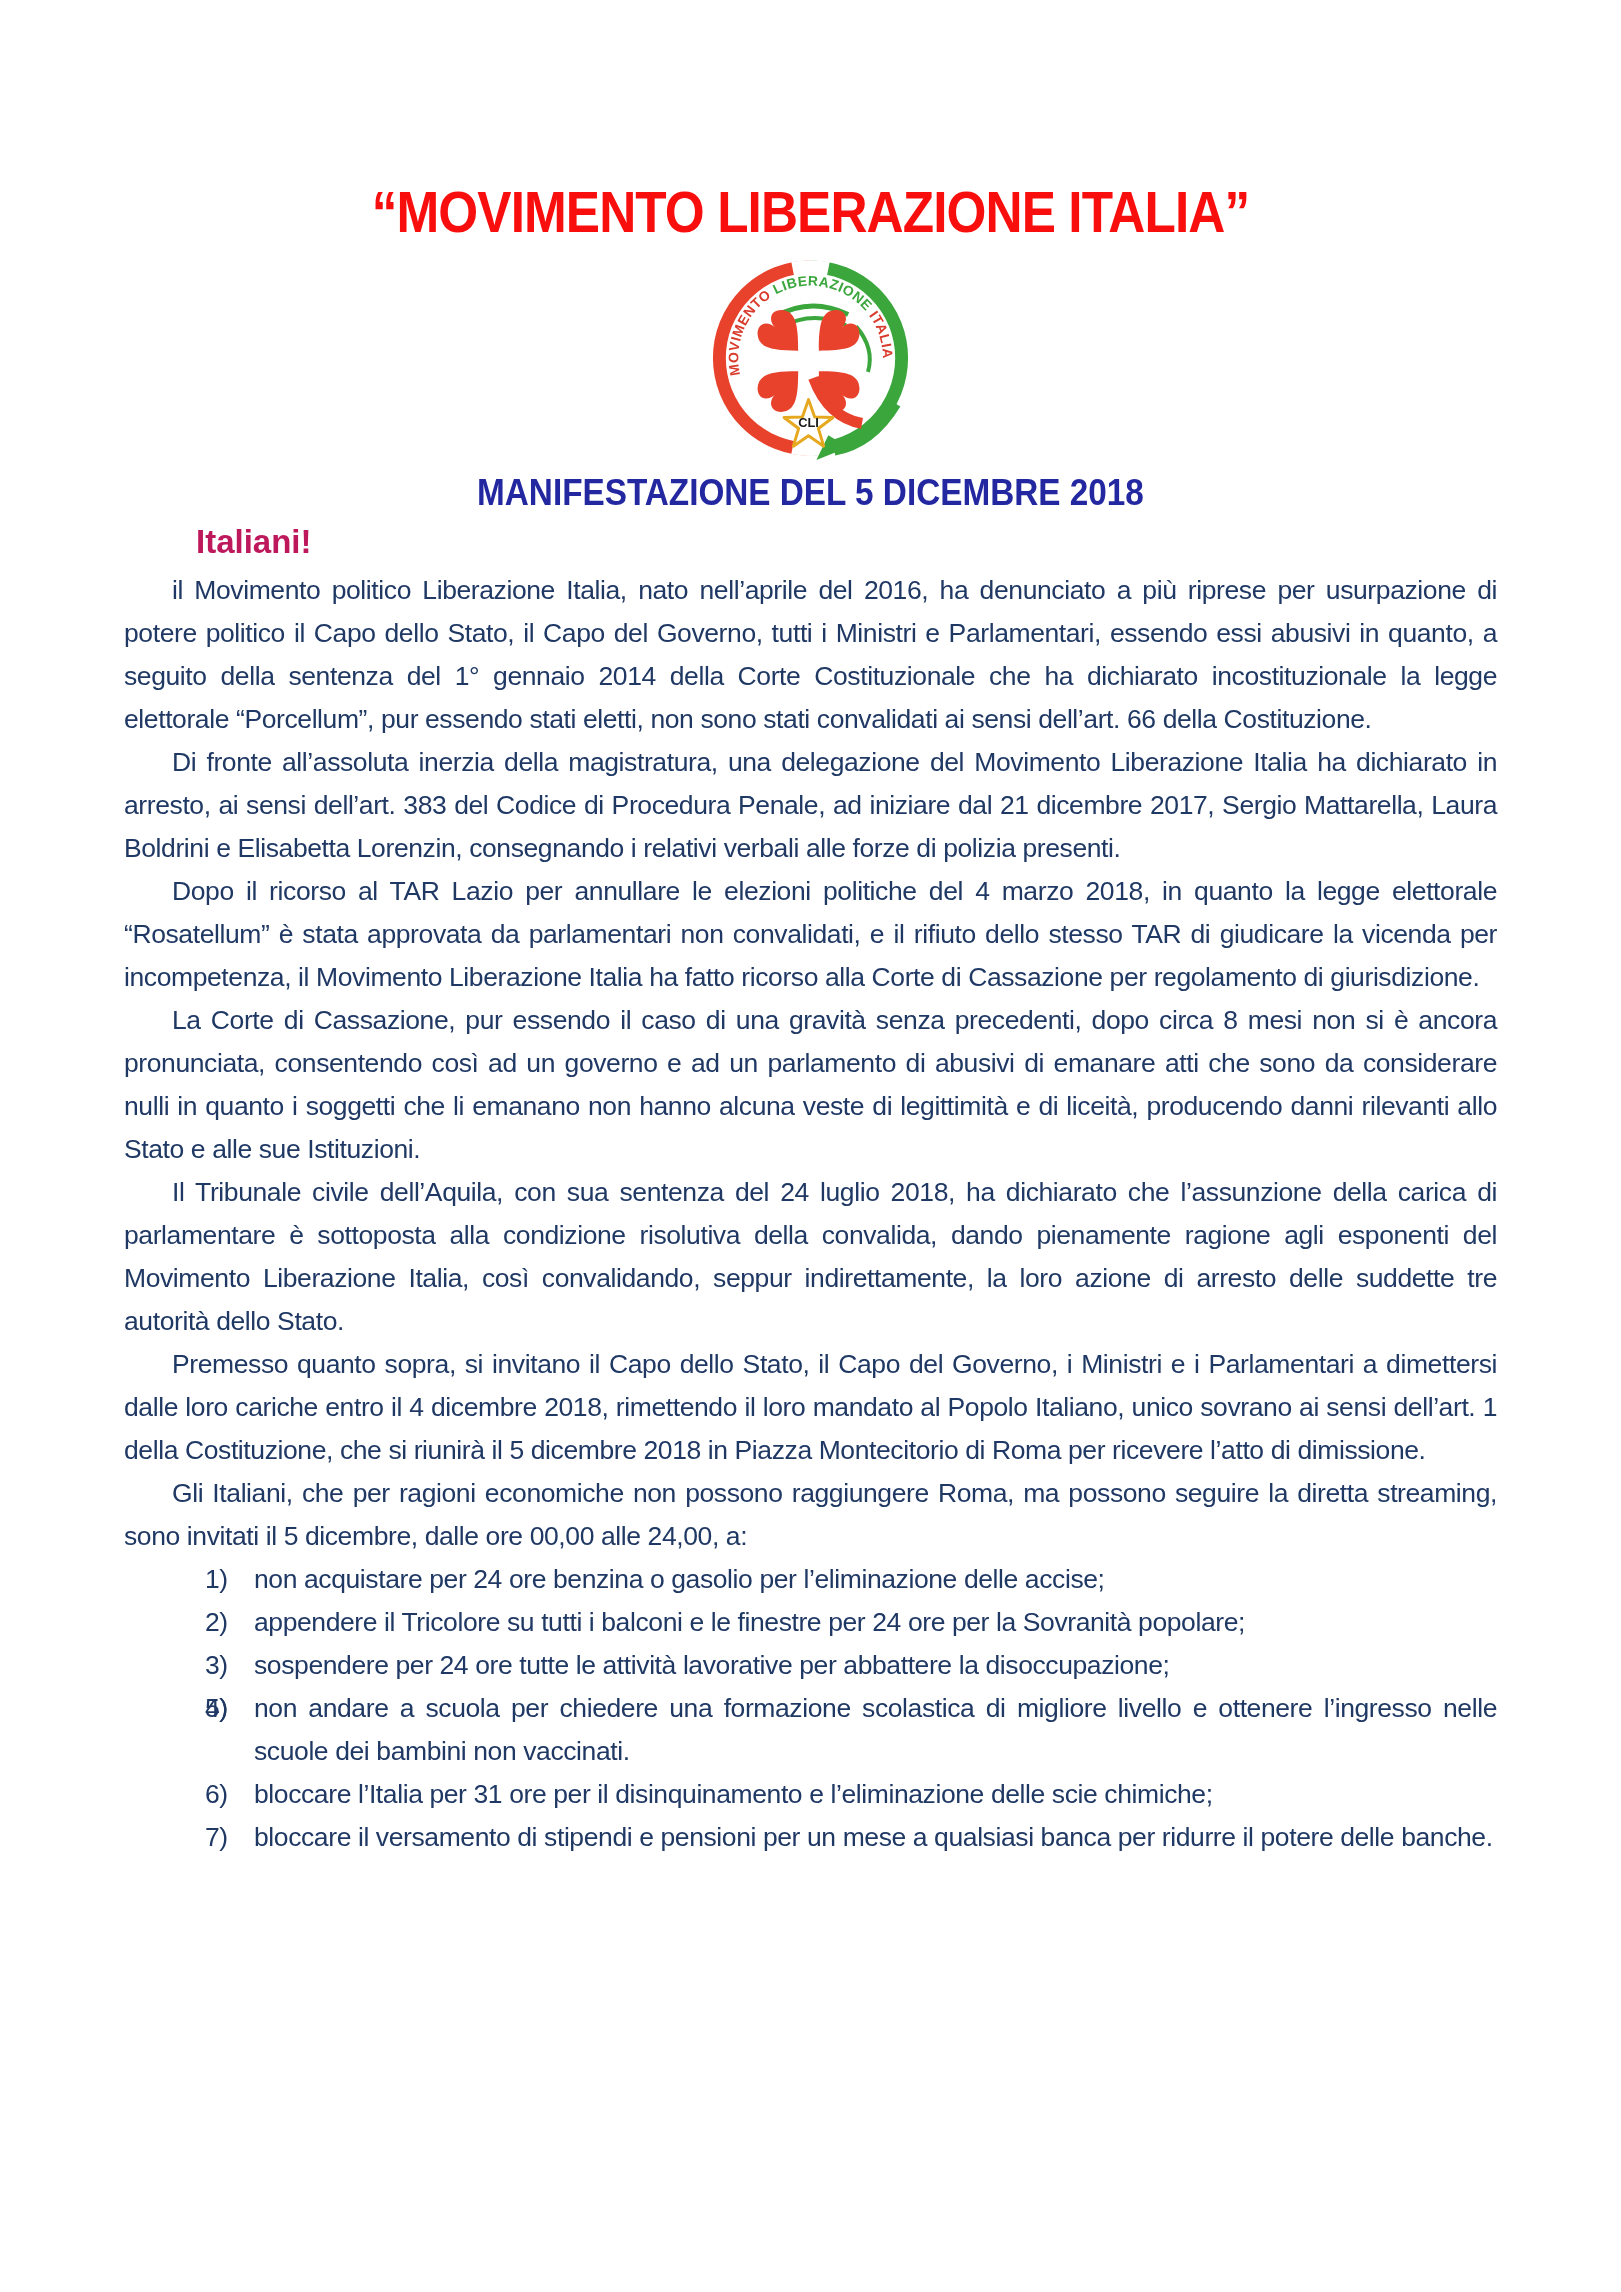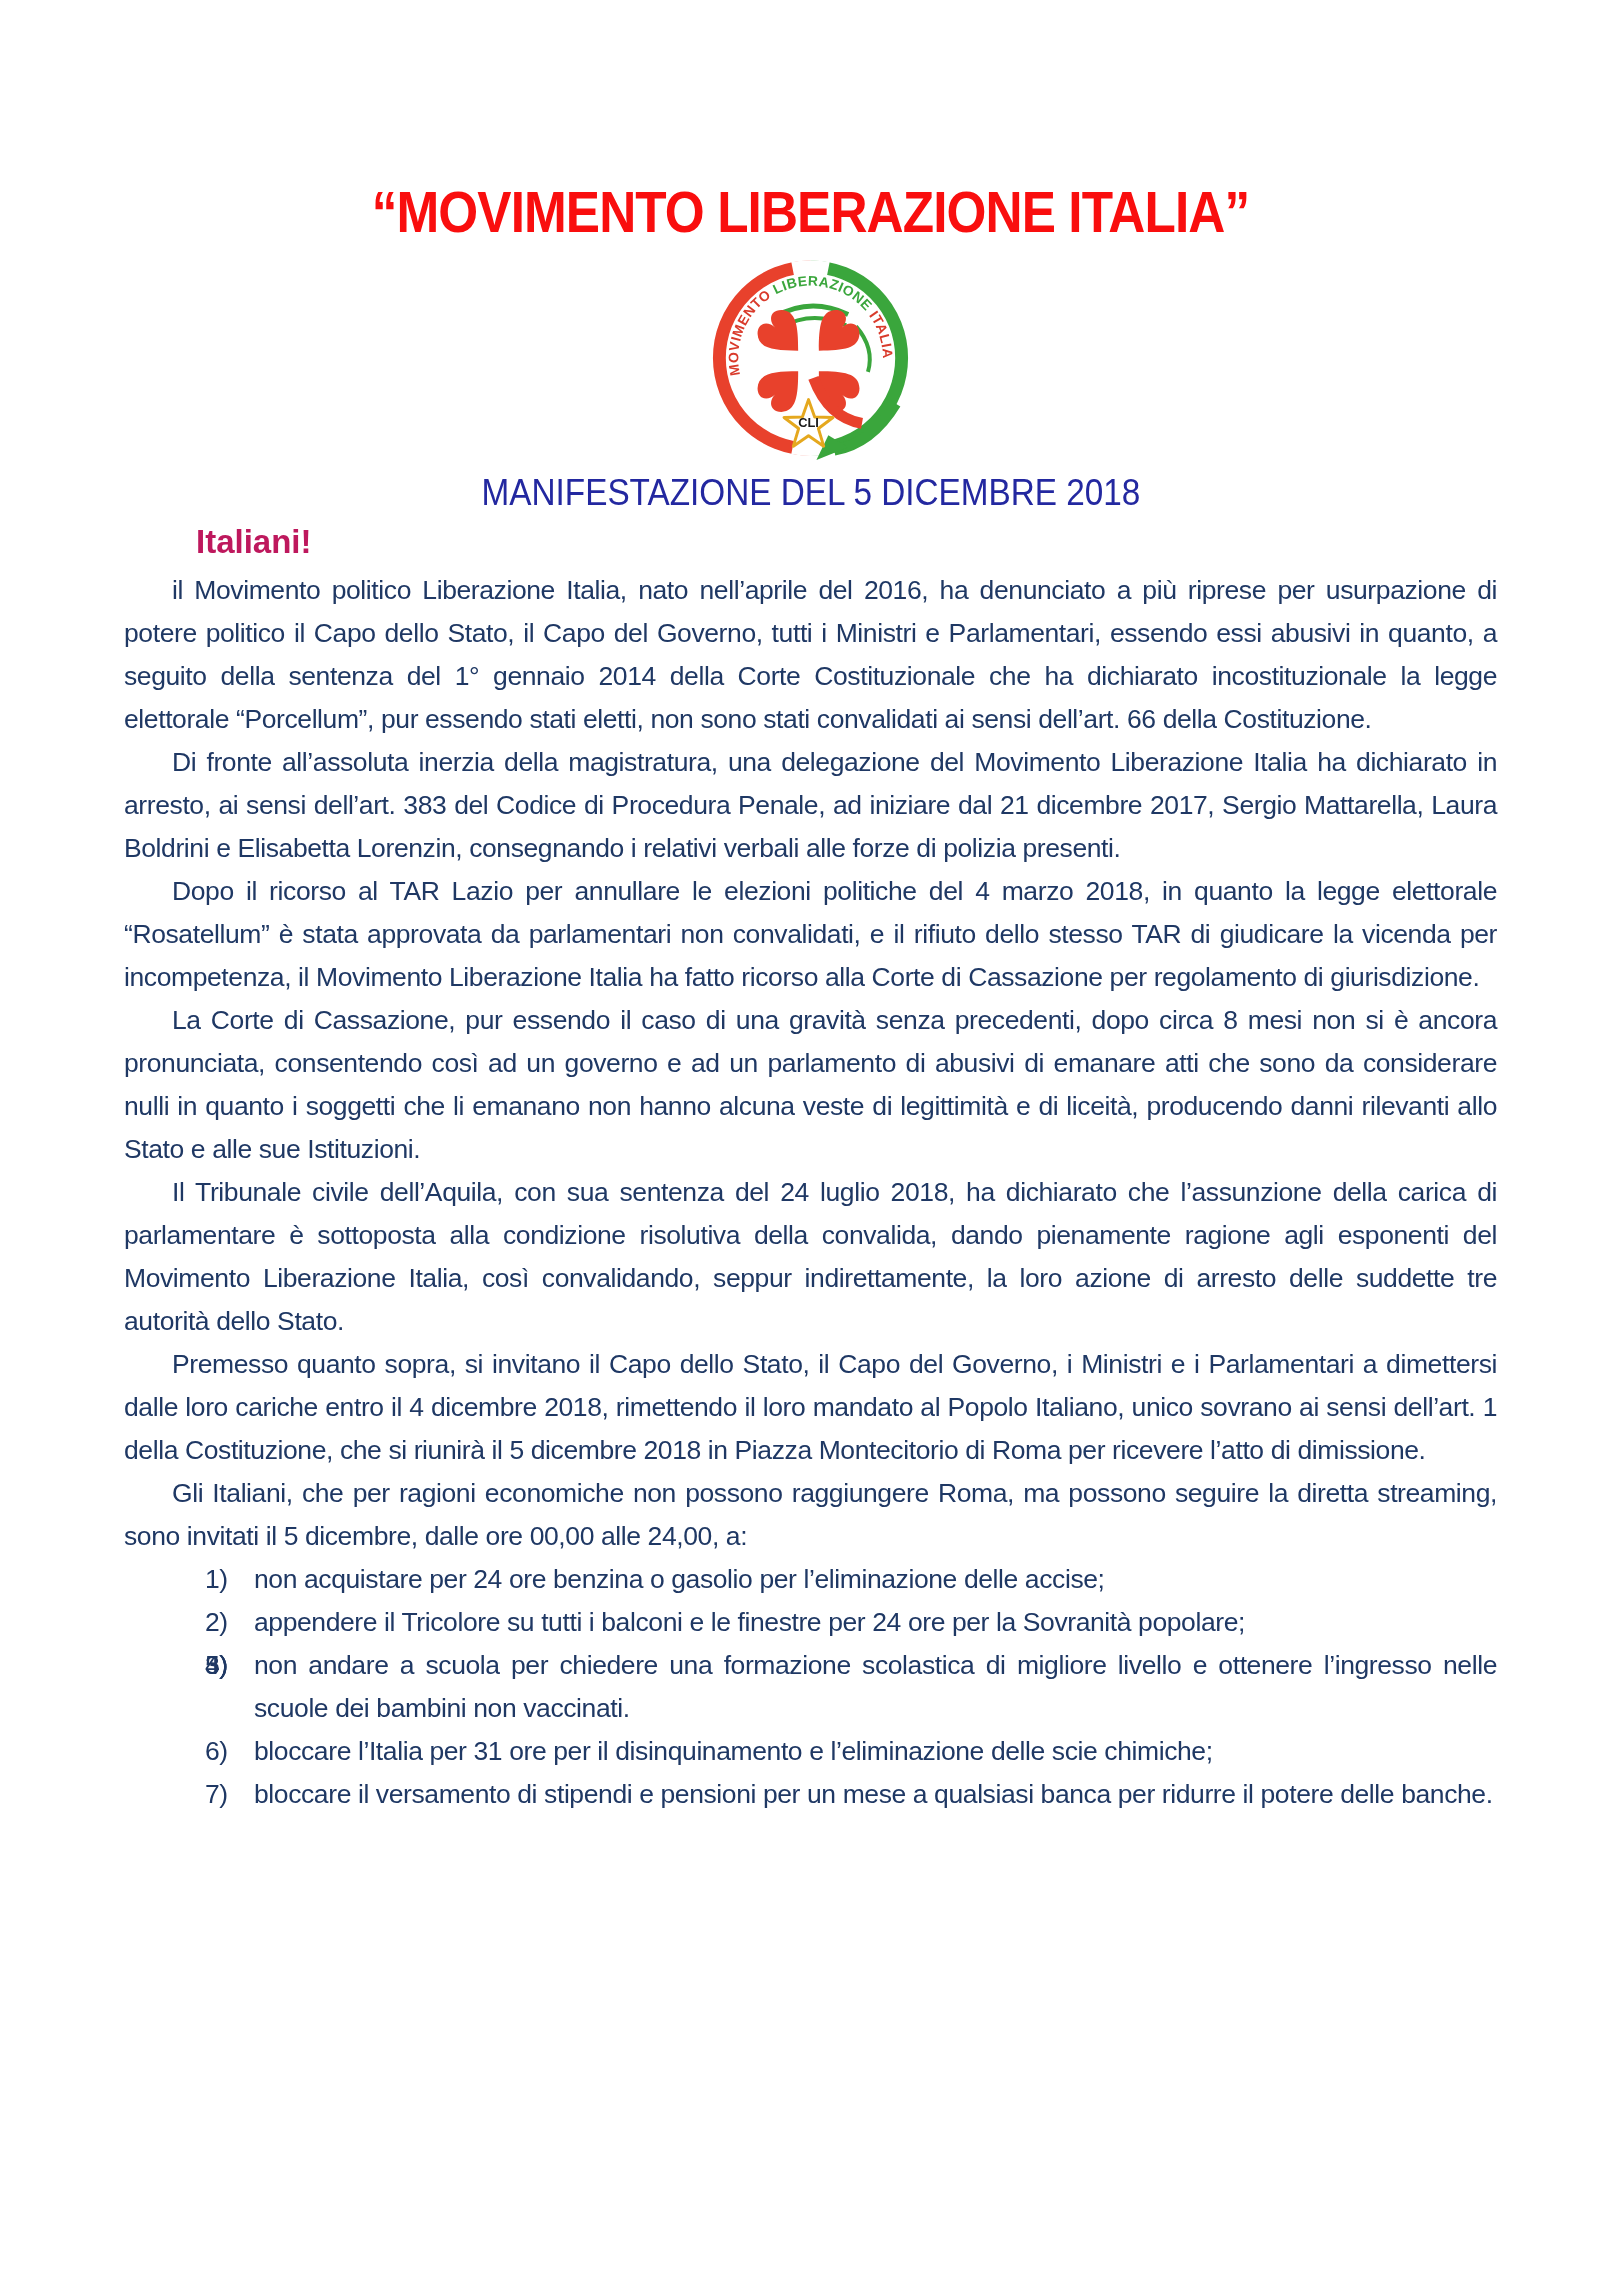--- a/index.html
+++ b/index.html
@@ -20,21 +20,21 @@
     letter-spacing:-1px;
     white-space:nowrap;
   }
   .condense{display:inline-block;transform:scaleX(0.9);transform-origin:center;}
   .logo-wrap{
     width:263px;height:208px;
     margin:15.7px auto 3.9px auto;
   }
   .subtitle{
     text-align:center;
-    font-size:37px;font-weight:400;
+    font-size:37px;font-weight:700;
     color:#2328a0;
     line-height:48px;
     white-space:nowrap;
   }
   .salutation{
     font-size:33px;font-weight:700;
     color:#be185d;
     padding-left:72px;
     line-height:39px;
     margin-top:5.9px;
@@ -139,20 +139,21 @@
       <li>
         <span class="num">1)</span>
         <span class="txt">non acquistare per 24 ore benzina o gasolio per l’eliminazione delle accise;</span>
       </li>
       <li>
         <span class="num">2)</span>
         <span class="txt">appendere il Tricolore su tutti i balconi e le finestre per 24 ore per la Sovranità popolare;</span>
       </li>
       <li>
         <span class="num">3)</span>
+        <span class="txt">sospendere per 24 ore tutte le attività lavorative per abbattere la disoccupazione;</span>
       </li>
       <li>
         <span class="num">4)</span>
       </li>
       <li>
         <span class="num">5)</span>
         <span class="txt">non andare a scuola per chiedere una formazione scolastica di migliore livello e ottenere l’ingresso nelle scuole dei bambini non vaccinati.</span>
       </li>
       <li>
         <span class="num">6)</span>

